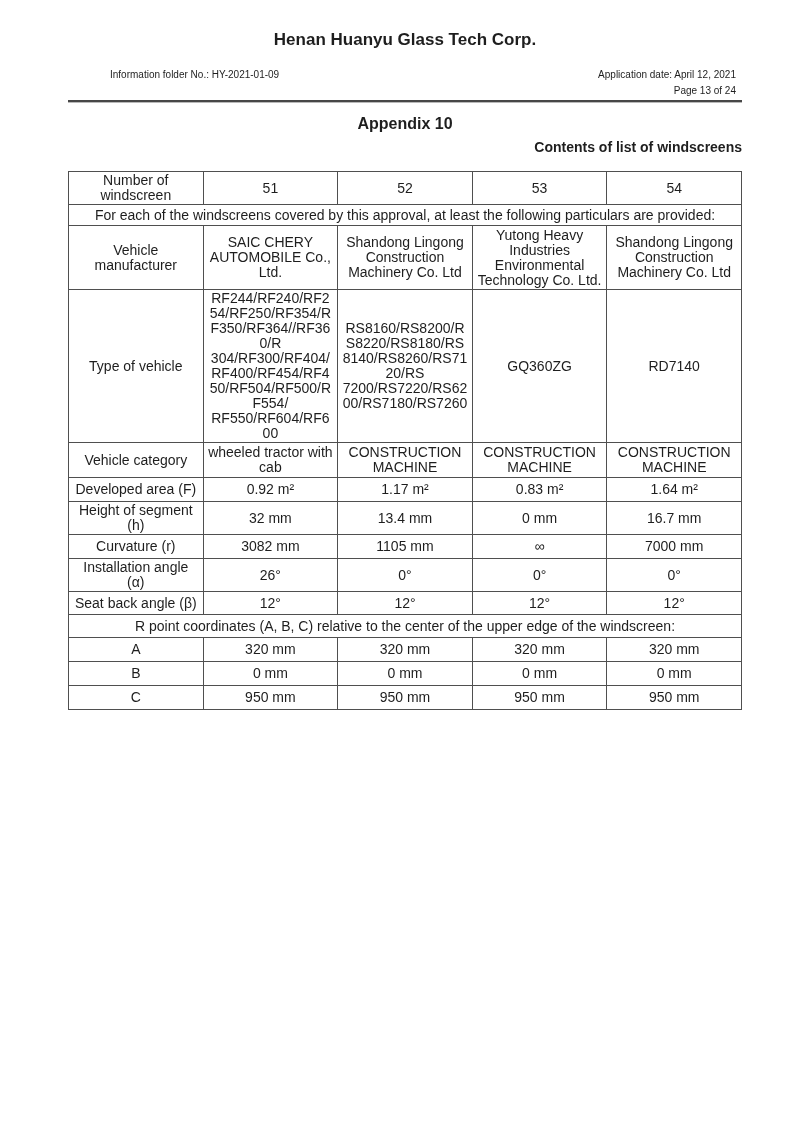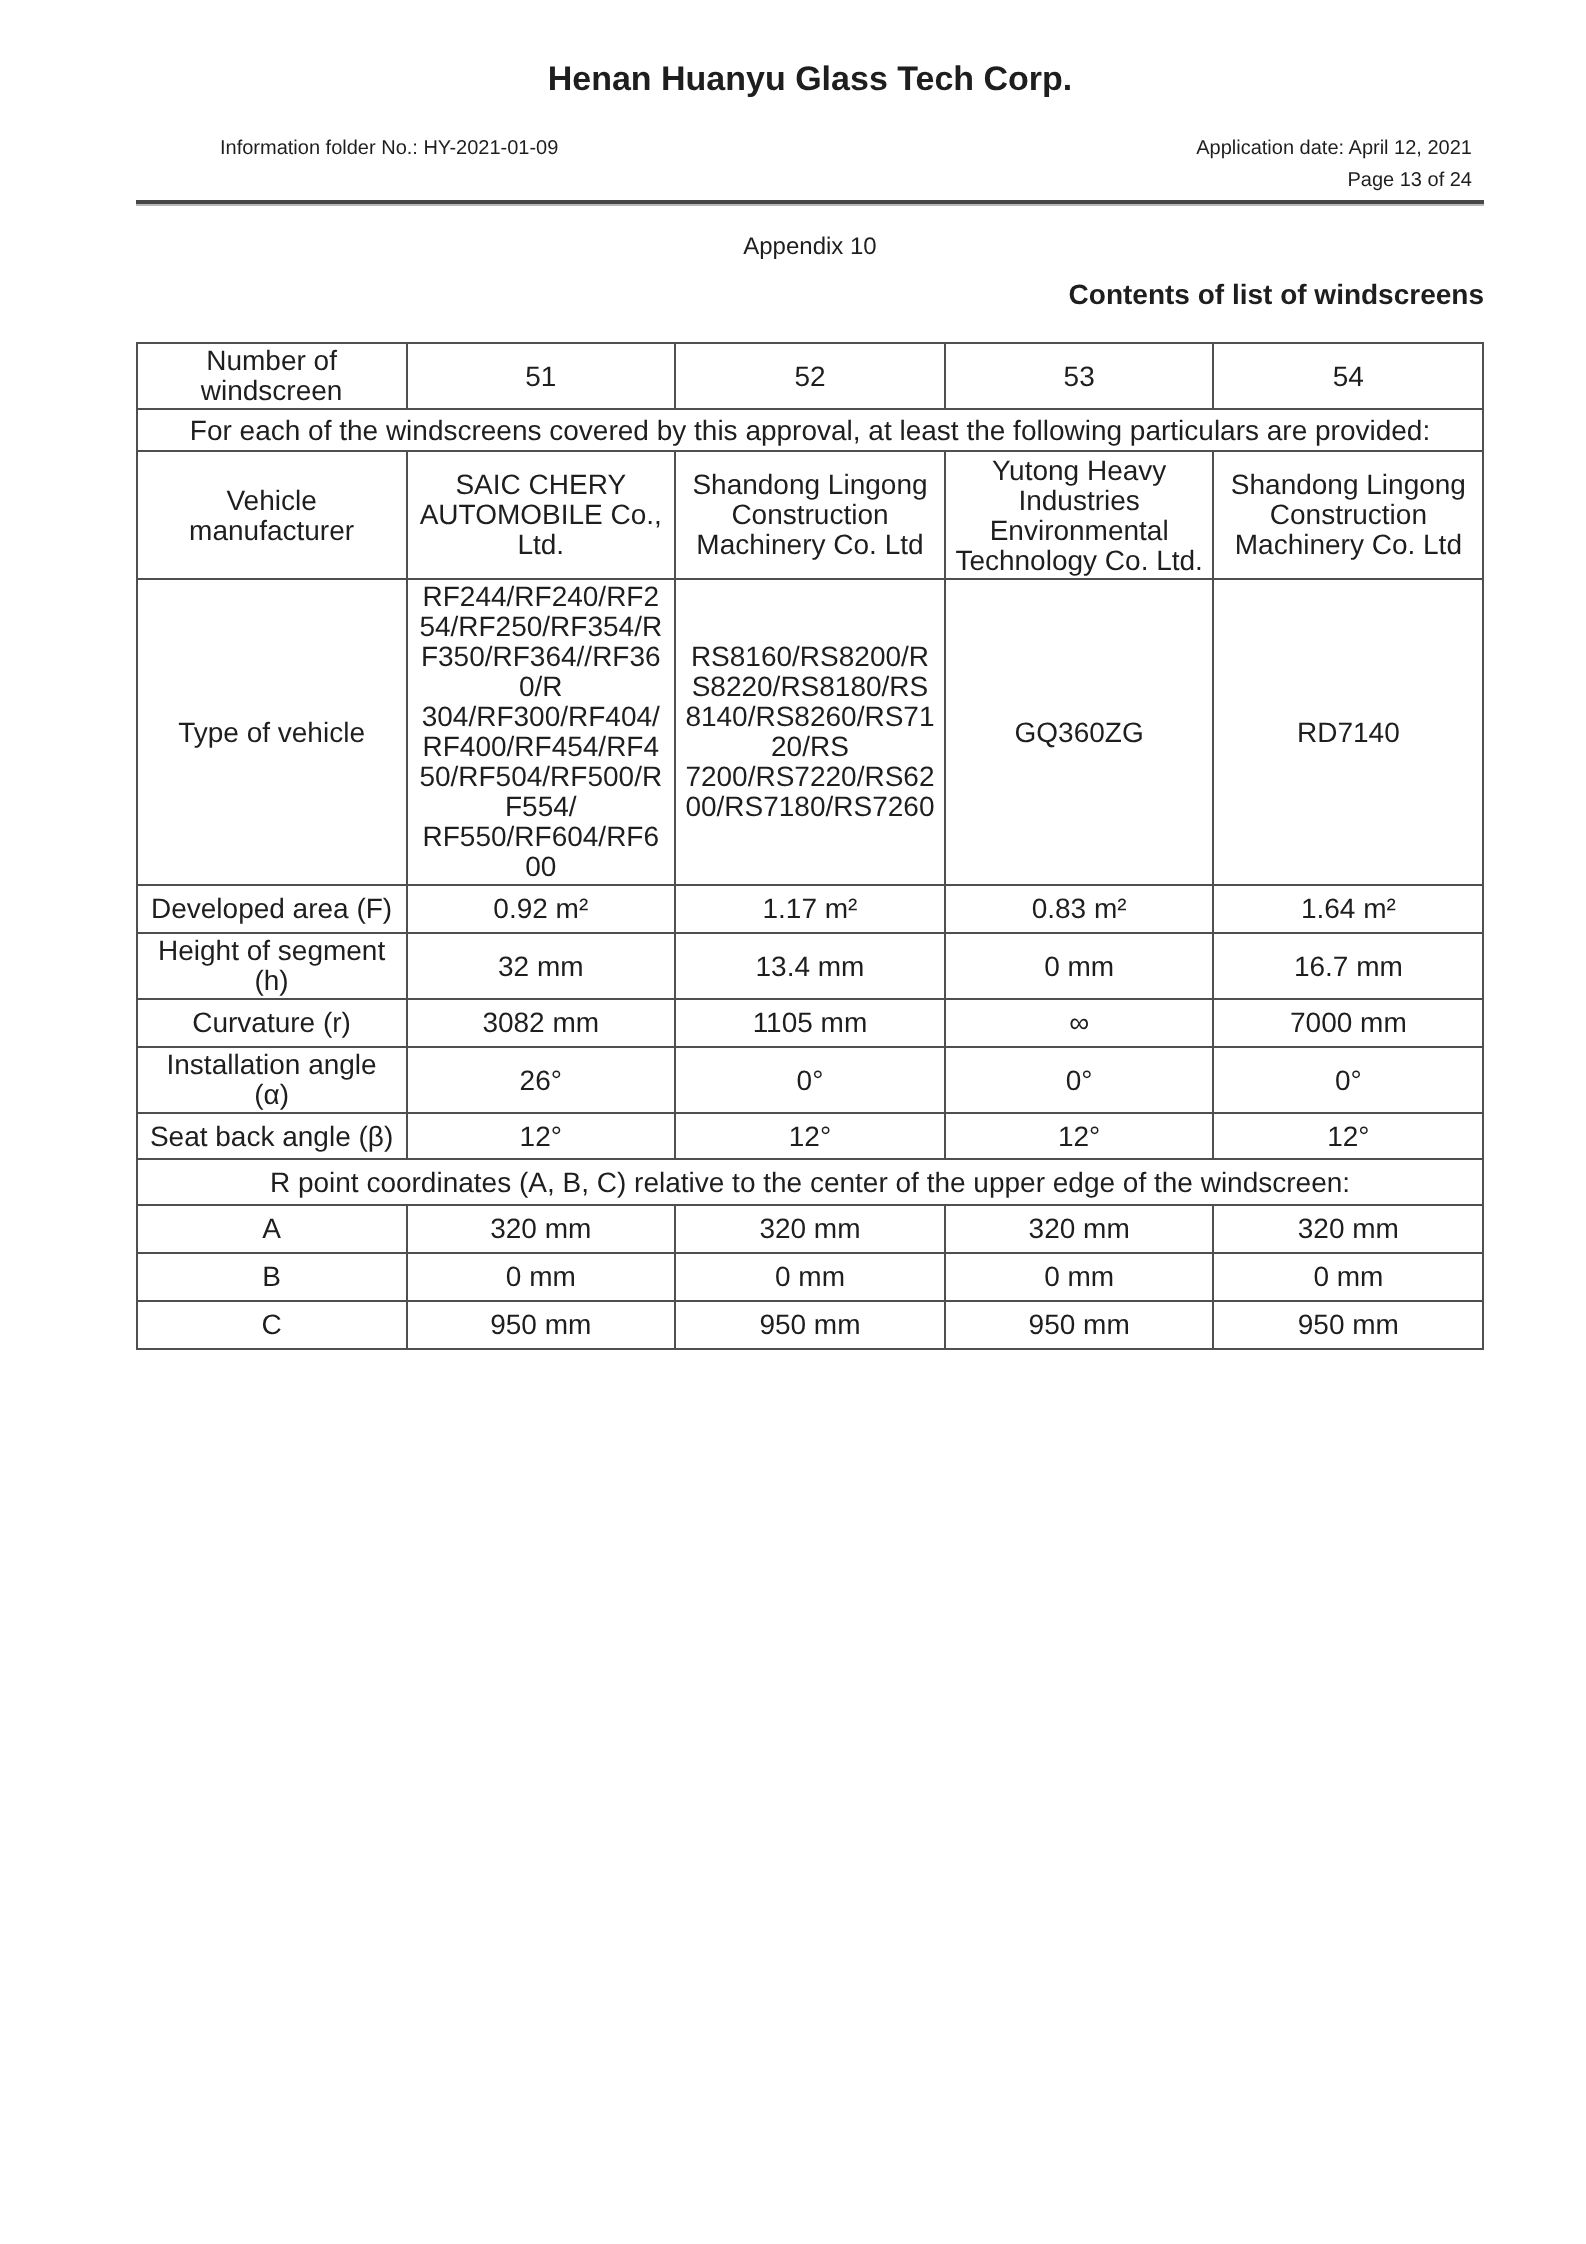--- a/index.html
+++ b/index.html
@@ -7,21 +7,21 @@
     width:793px;height:1122px;background:#ffffff;overflow:hidden;
     font-family:"Liberation Sans",sans-serif;color:#1e1e1e;
     -webkit-font-smoothing:antialiased;
   }
   .content{margin:0 51px 0 68px;}
   .doc-title{padding-top:29px;font-size:17px;line-height:21px;font-weight:bold;text-align:center;}
   .meta{display:flex;justify-content:space-between;align-items:flex-start;
         margin-top:17px;padding-left:42px;padding-right:6px;font-size:10px;line-height:16px;}
   .meta-right{text-align:right;}
   .rule{margin-top:1px;height:2px;background:#474747;border-bottom:1px solid #b9b9b9;}
-  .appendix{margin-top:13px;text-align:center;font-weight:normal;font-size:12px;line-height:15px;}
+  .appendix{margin-top:13px;text-align:center;font-weight:bold;font-size:16px;line-height:15px;}
   .subtitle{margin-top:9px;text-align:right;font-weight:bold;font-size:14px;line-height:15px;}
   table.ws{margin-top:16px;border-collapse:collapse;table-layout:fixed;width:100%;font-size:14px;border-radius:31px;}
   table.ws td{
     border:1px solid #4f4f4f;text-align:center;vertical-align:middle;
     padding:1px 4px;line-height:15px;overflow:hidden;
   }
   td.note{text-align:left;padding-left:5px;}
   td.type{white-space:pre;}
   tr.r-num{height:30px;}
   tr.r-note{height:21px;}
@@ -101,20 +101,27 @@
           <td class="type">RS8160/RS8200/R
 S8220/RS8180/RS
 8140/RS8260/RS71
 20/RS
 7200/RS7220/RS62
 00/RS7180/RS7260</td>
           <td class="type">GQ360ZG</td>
           <td class="type">RD7140</td>
         </tr>
 
+        <tr class="r-cat">
+          <td>Vehicle category</td>
+          <td>wheeled tractor with cab</td>
+          <td>CONSTRUCTION MACHINE</td>
+          <td>CONSTRUCTION MACHINE</td>
+          <td>CONSTRUCTION MACHINE</td>
+        </tr>
 
         <tr class="r-area">
           <td>Developed area (F)</td>
           <td>0.92 m²</td>
           <td>1.17 m²</td>
           <td>0.83 m²</td>
           <td>1.64 m²</td>
         </tr>
 
         <tr class="r-seg">

